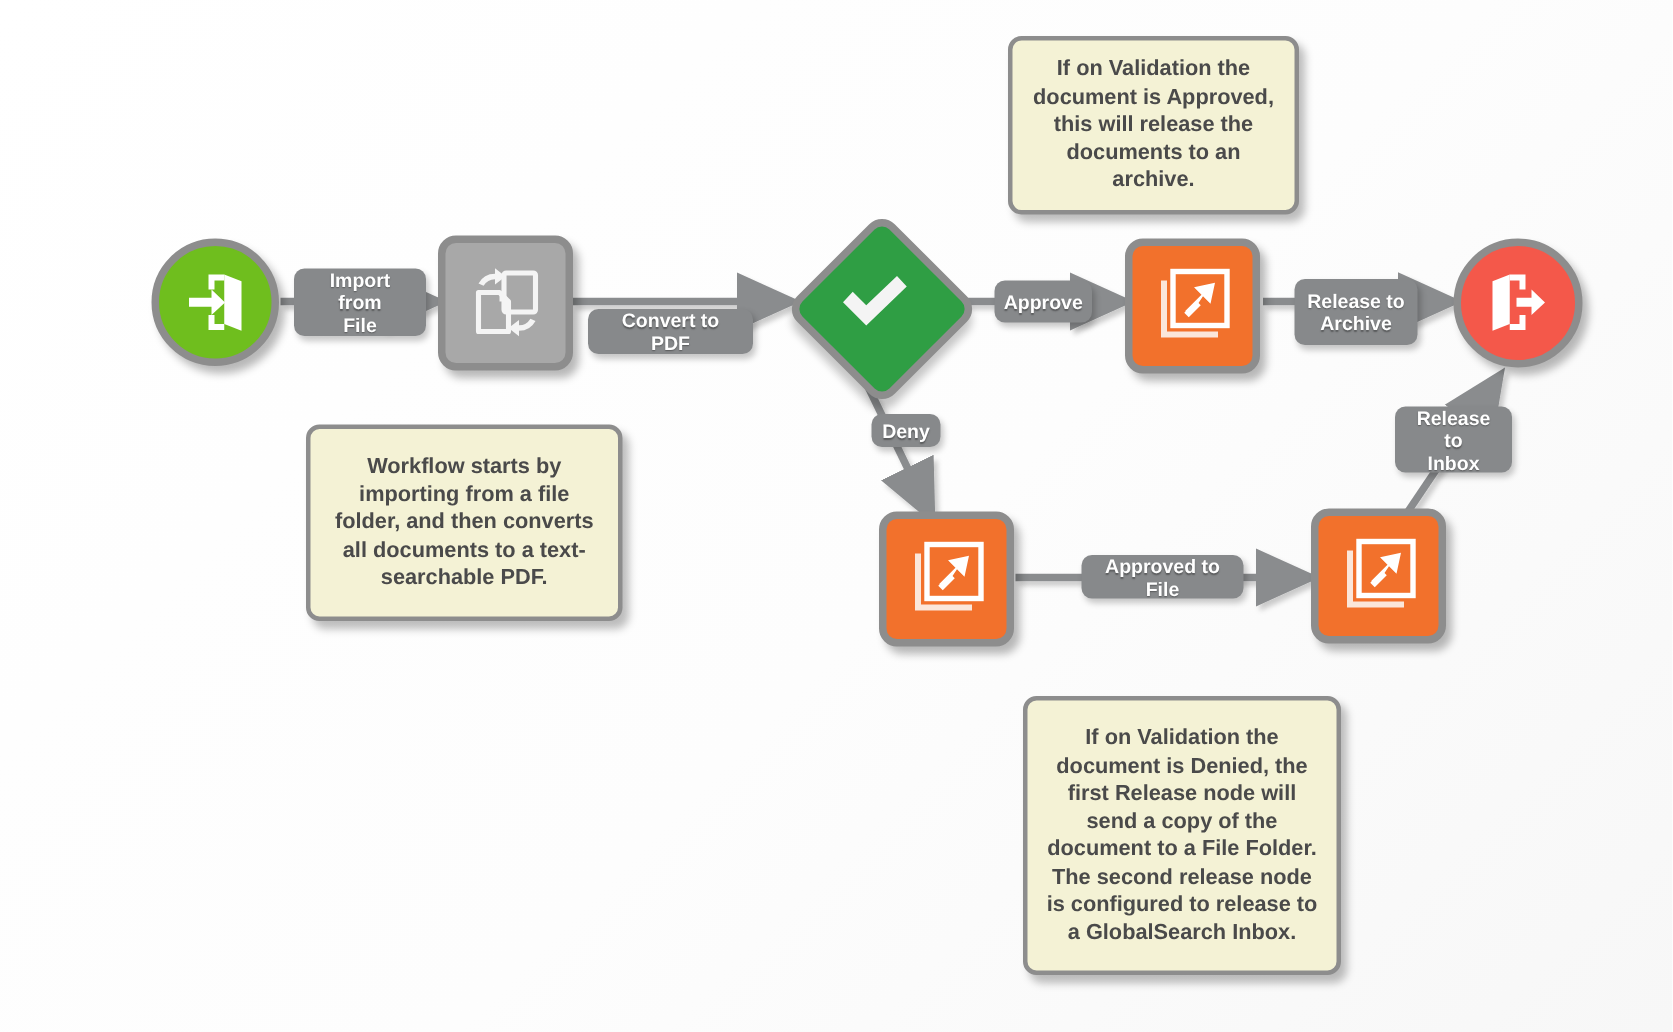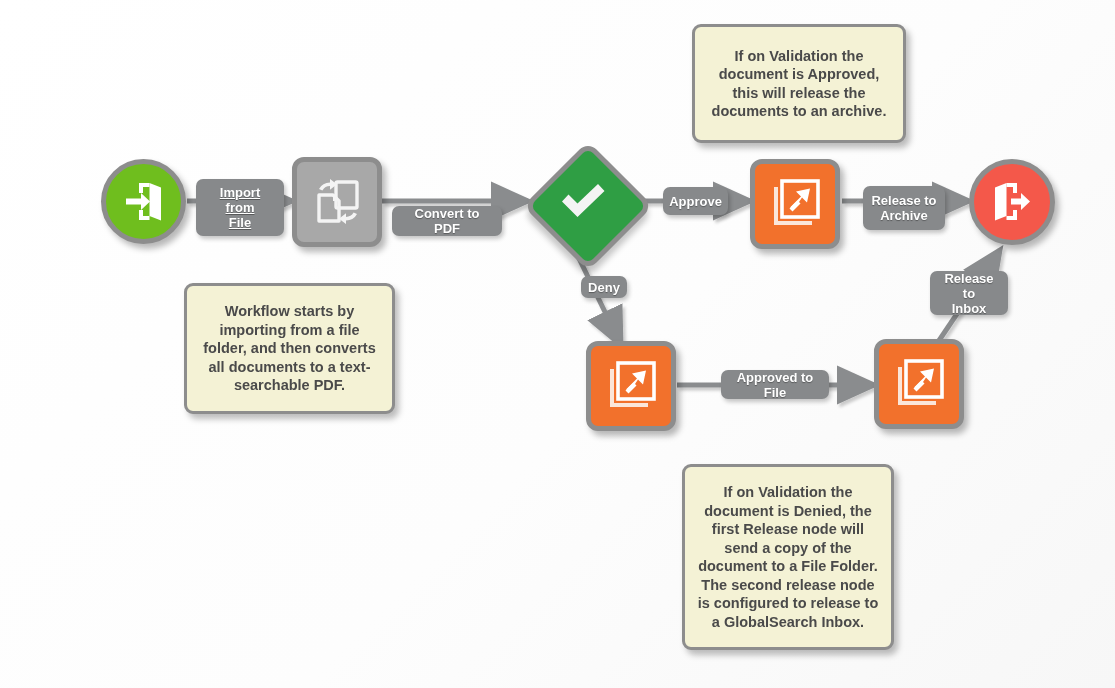--- a/index.html
+++ b/index.html
@@ -199,36 +199,36 @@
 
   <div class="node node-square" style="left:874px; top:339px; width:90px; height:90px; background:#f2712c;">
     <svg width="58" height="58" viewBox="0 0 58 58">
       <path d="M8 12 L12 12 L12 46 L46 46 L46 50 L8 50 Z" fill="#fbe6da"></path>
       <rect x="16" y="6" width="36" height="36" fill="none" stroke="#ffffff" stroke-width="3.6"></rect>
       <path d="M24 32.5 L35 21.5 L30 16.5 L44 13.5 L41 27.5 L36 22.5 L29 33 Z" fill="#ffffff"></path>
       <path d="M23.5 33.5 L31.5 25.5 L34.5 28.5 L26.5 36.5 Z" fill="#ffffff"></path>
     </svg>
   </div>
 
-  <div class="edge-label" style="left:196px; top:179px; width:88px; height:57px;text-decoration:underline;">Import from
+  <div class="edge-label" style="left:196px; top:179px; width:88px; height:45px;">Import from
 File</div>
 
   <div class="edge-label" style="left:392px; top:186px; width:110px; height:30px;margin-top:20px;">Convert to PDF</div>
 
   <div class="edge-label" style="left:663px; top:187px; width:65px; height:28px;">Approve</div>
 
   <div class="edge-label" style="left:863px; top:186px; width:82px; height:44px;">Release to
 Archive</div>
 
   <div class="edge-label" style="left:581px; top:276px; width:46px; height:22px;">Deny</div>
 
   <div class="edge-label" style="left:721px; top:370px; width:108px; height:29px;">Approved to File</div>
 
   <div class="edge-label" style="left:930px; top:271px; width:78px; height:44px;">Release to
 Inbox</div>
 
-  <div class="note" style="left:692px; top:24px; width:214px; height:119px;">If on Validation the document is Approved, this will release the documents to an archive.</div>
-
-  <div class="note" style="left:184px; top:283px; width:211px; height:131px;">Workflow starts by importing from a file folder, and then converts all documents to a text-searchable PDF.</div>
+  <div class="note" style="left:672px; top:24px; width:194px; height:119px;">If on Validation the document is Approved, this will release the documents to an archive.</div>
+
+  <div class="note" style="left:204px; top:283px; width:211px; height:131px;">Workflow starts by importing from a file folder, and then converts all documents to a text-searchable PDF.</div>
 
   <div class="note" style="left:682px; top:464px; width:212px; height:186px;">If on Validation the document is Denied, the first Release node will send a copy of the document to a File Folder. The second release node is configured to release to a GlobalSearch Inbox.</div>
 
 </div>
 
 </body></html>

